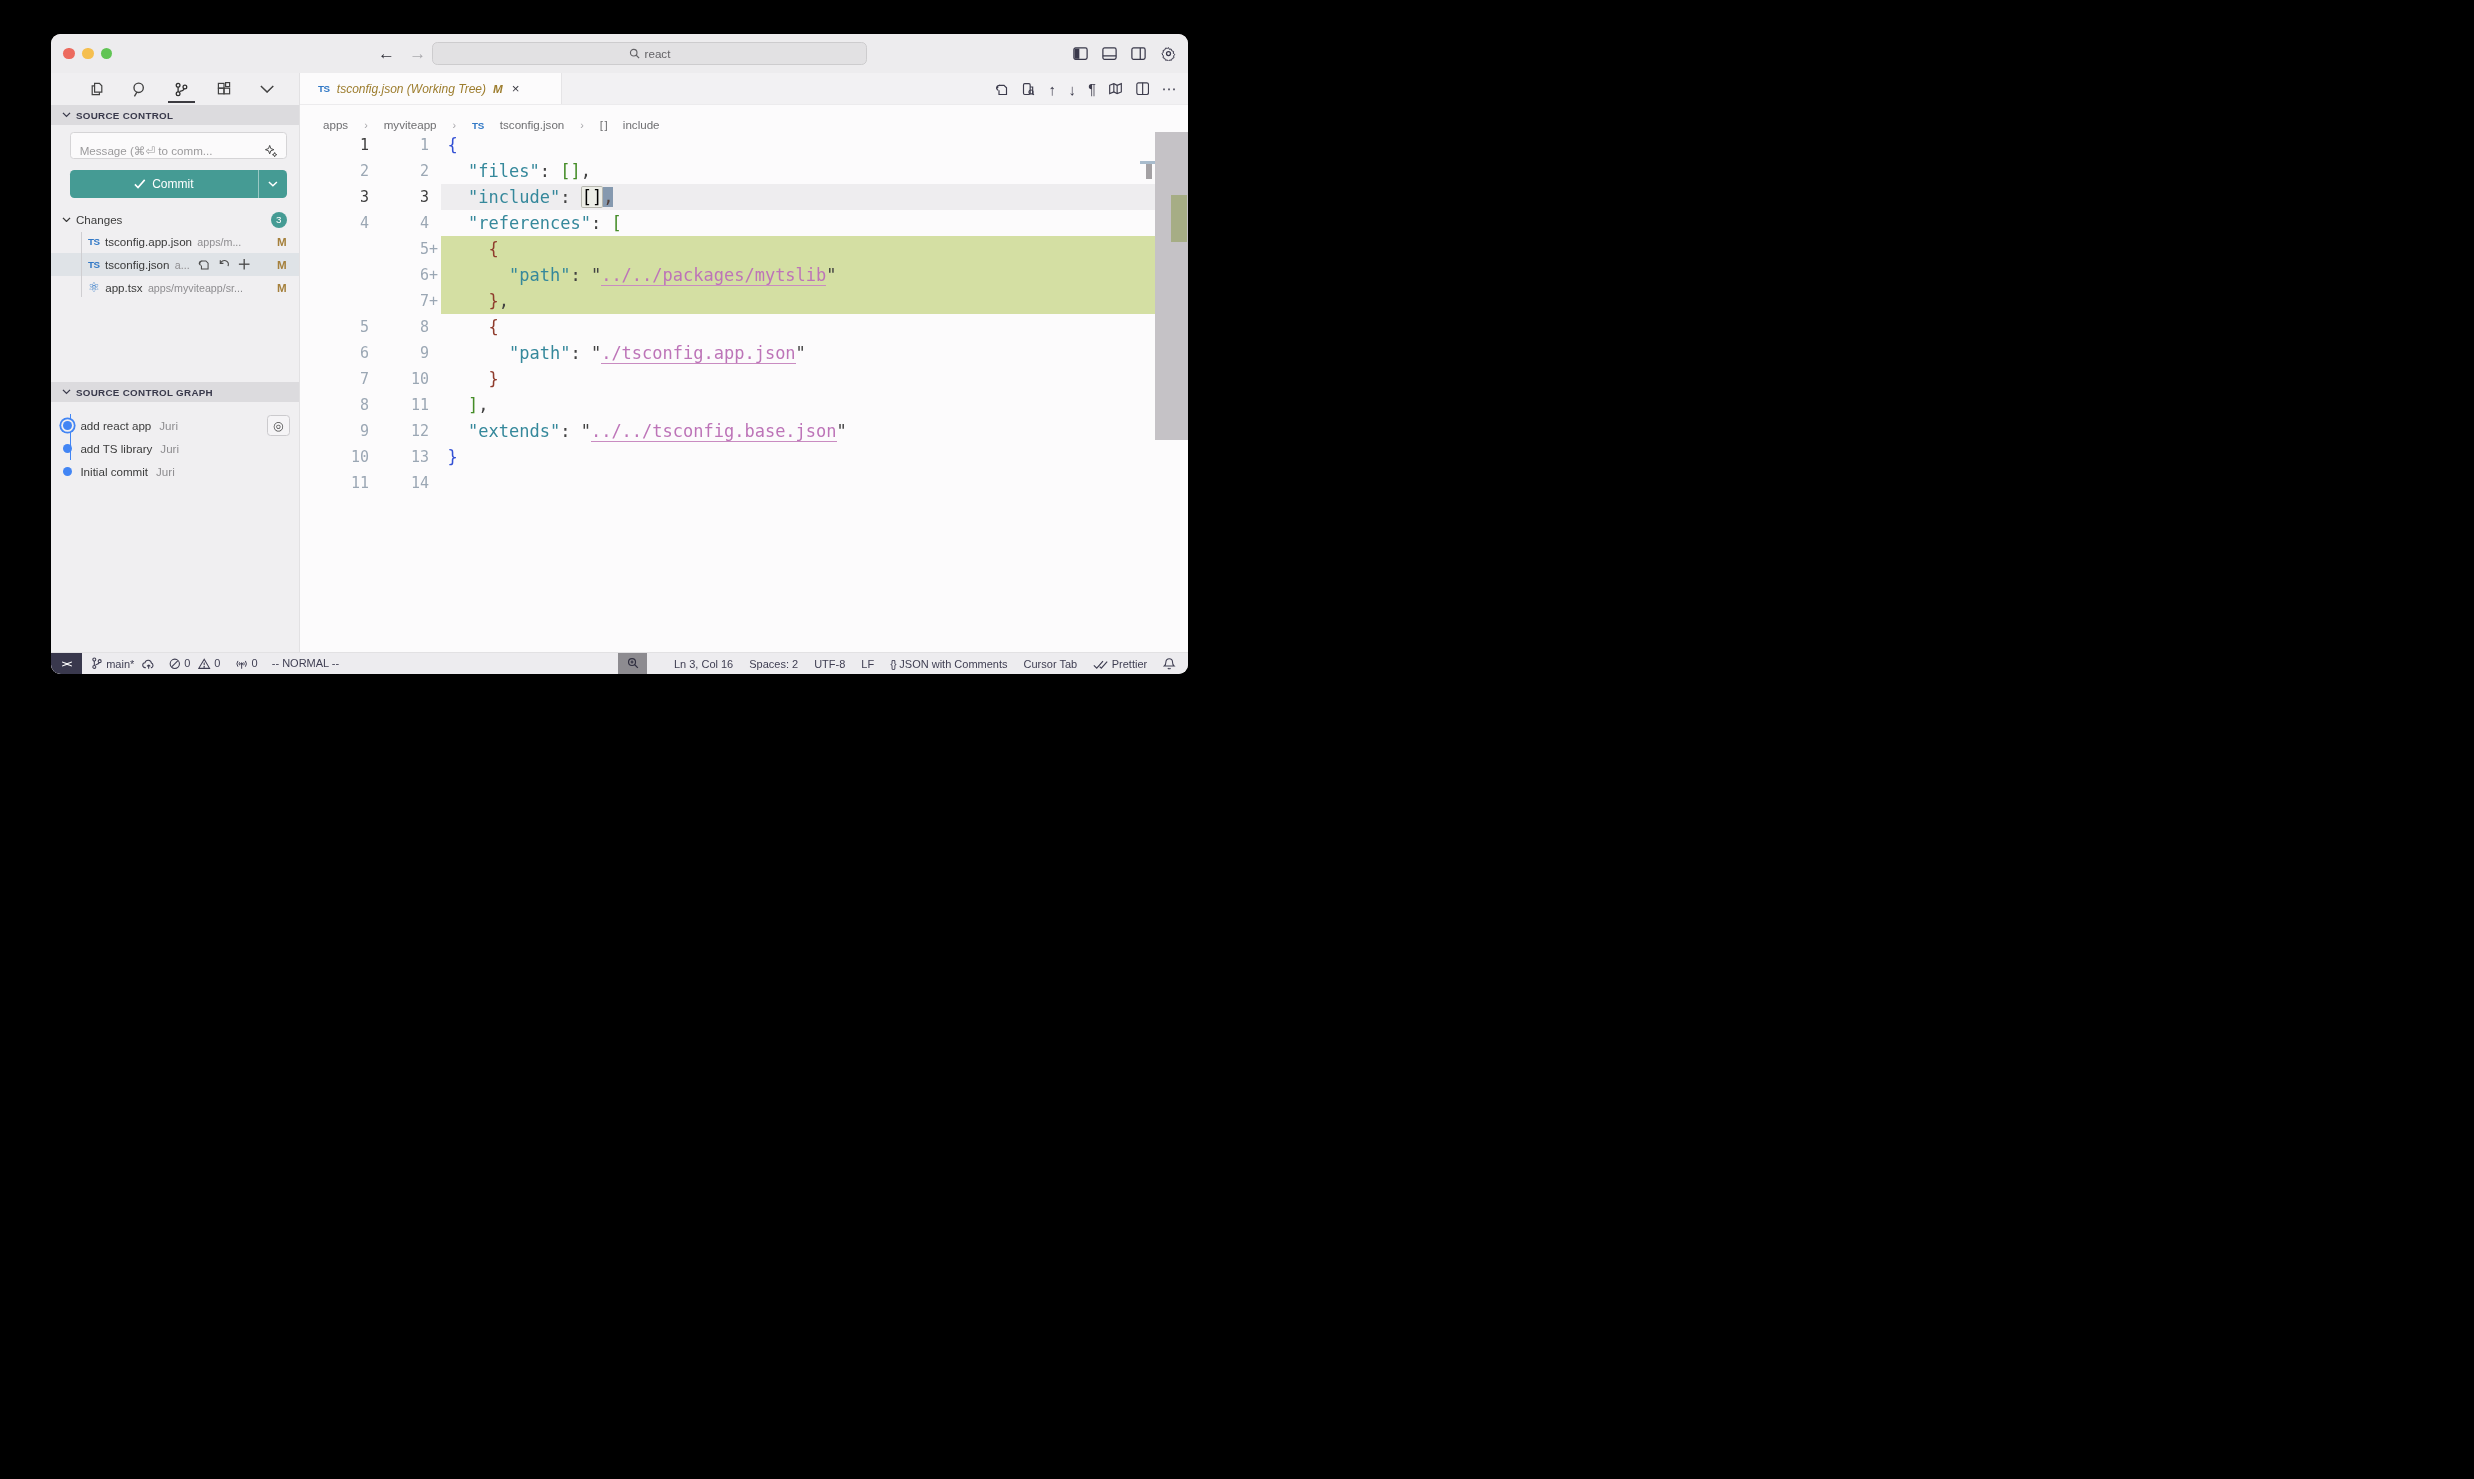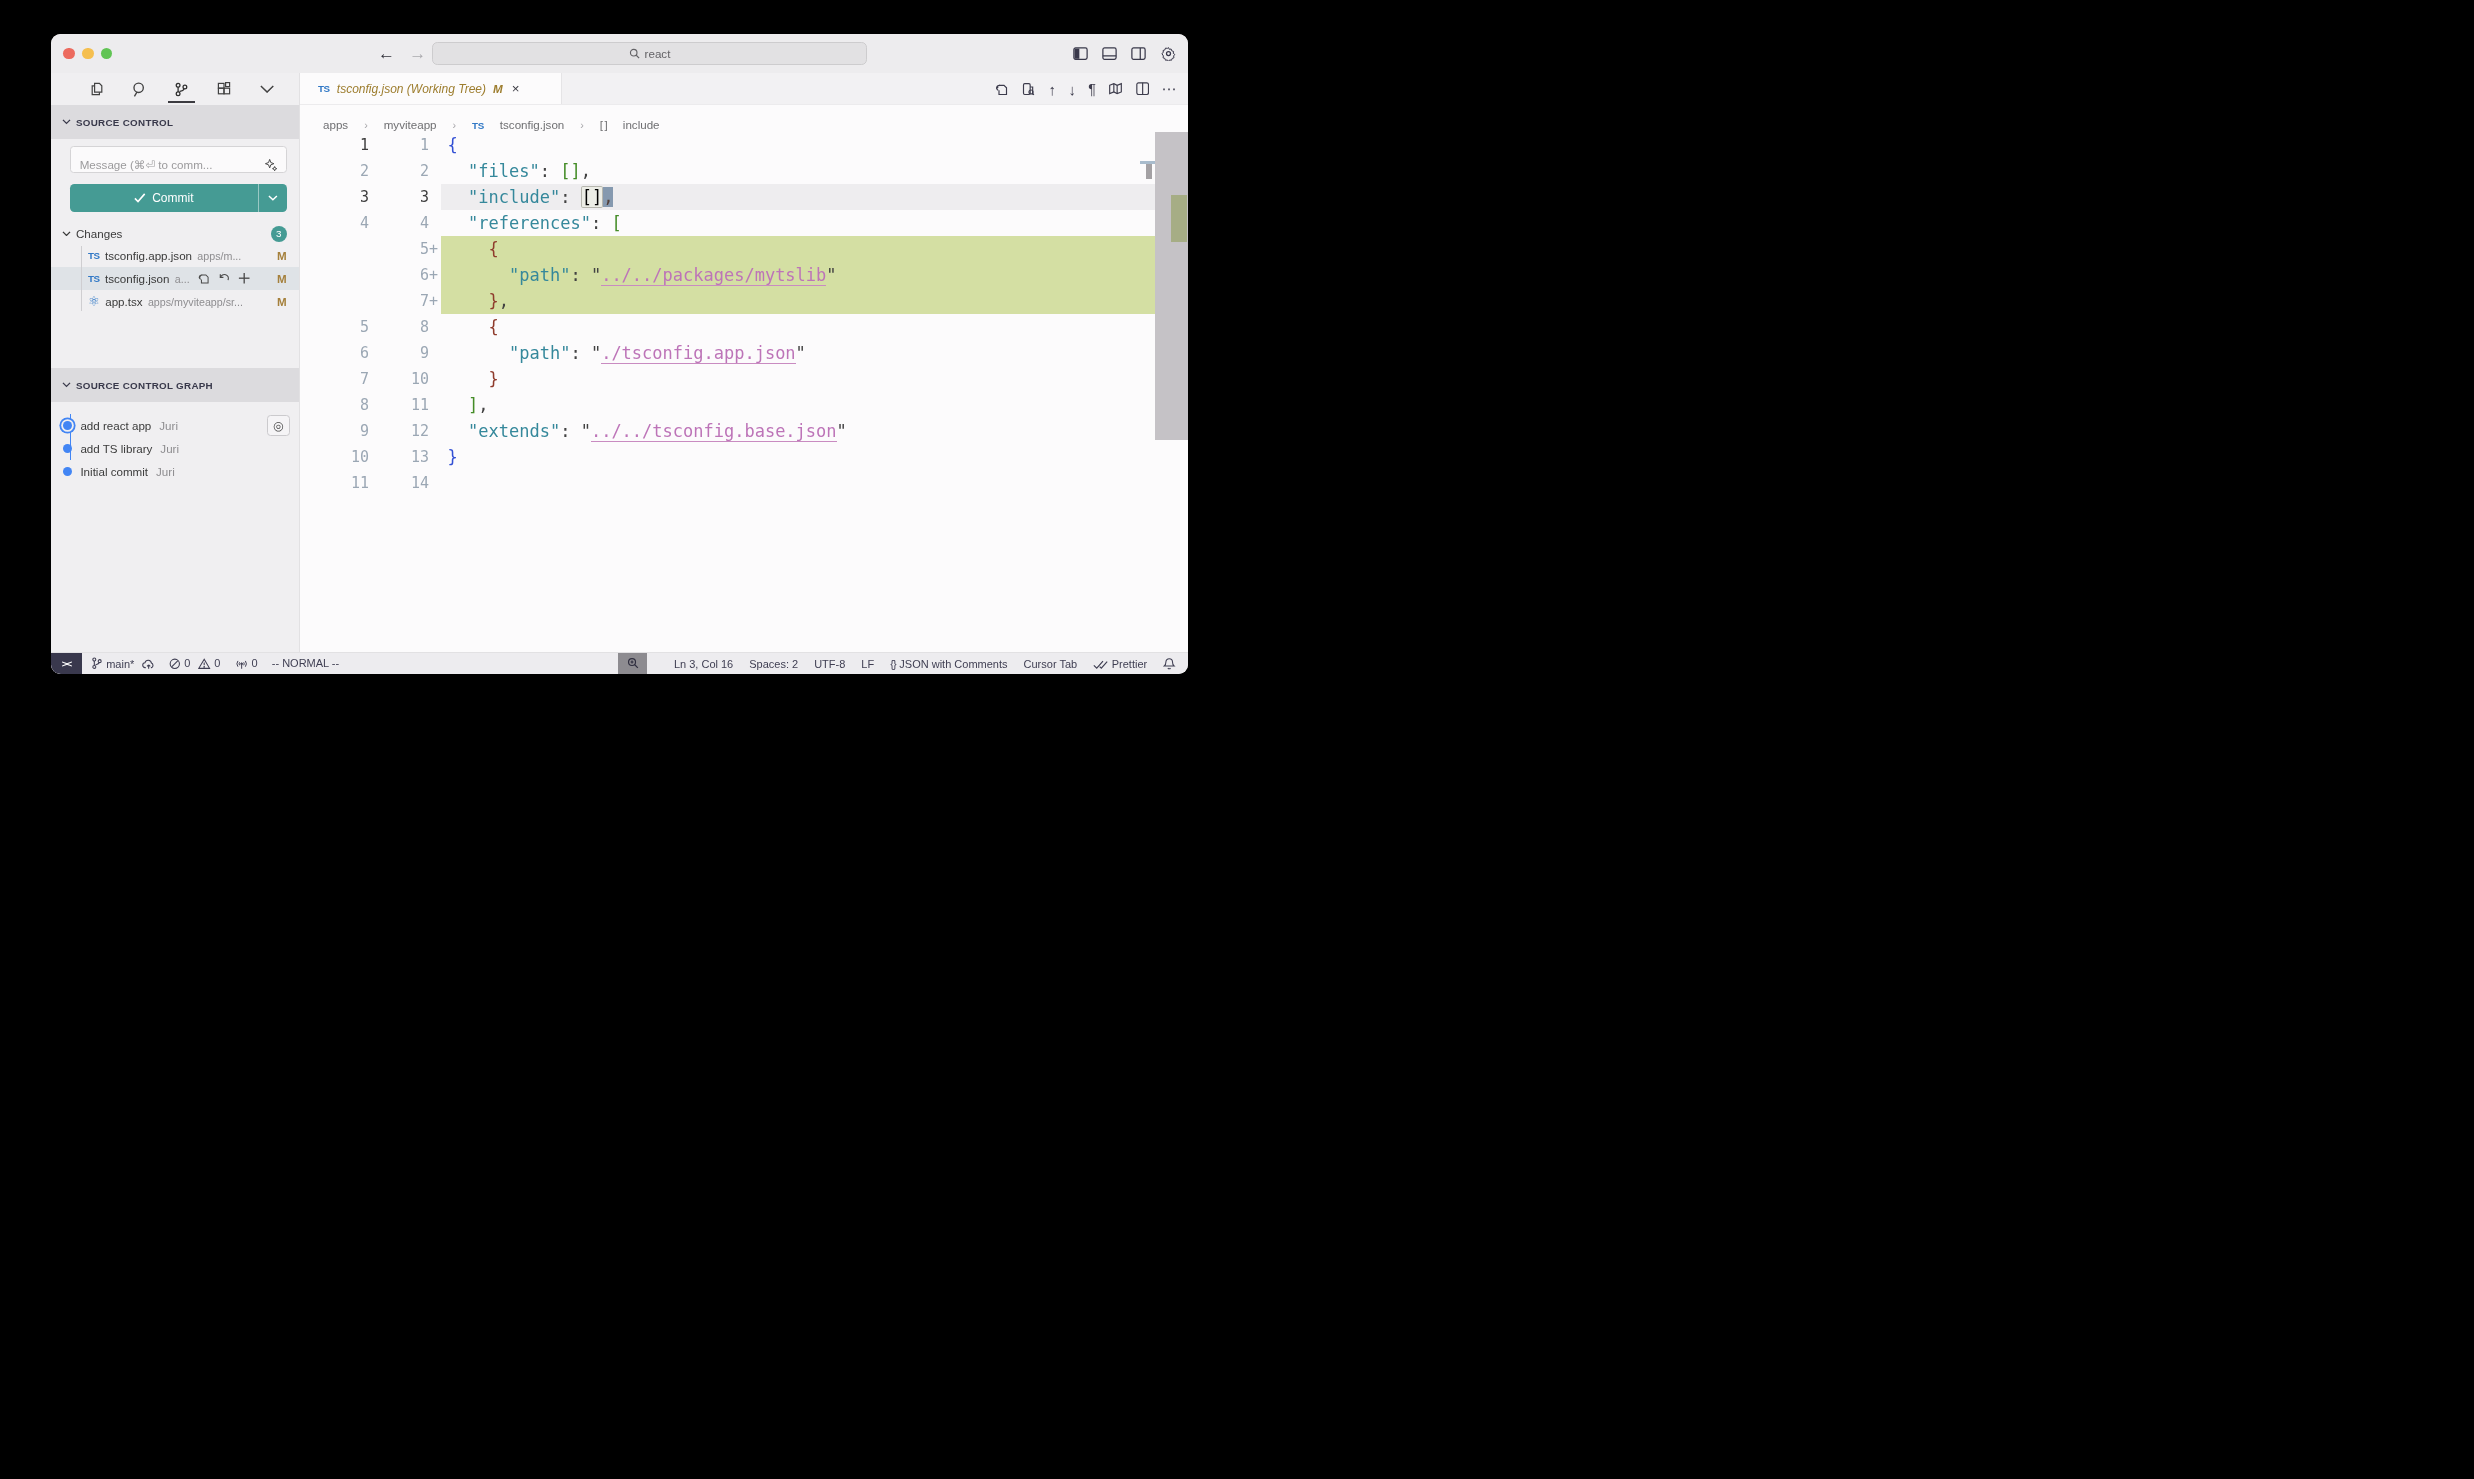--- a/index.html
+++ b/index.html
@@ -24,21 +24,21 @@
     font-size:11.6px; color:#636266; gap:4.4px;
   }
   .tb-icons { position:absolute; right:12.4px; display:flex; gap:14.2px; align-items:center; }
   .tb-icons svg { display:block; }
   
   .main { flex:1; display:flex; min-height:0; }
   .sidebar { width:249px; flex:none; background:#F0EFF1; border-right:0.9px solid #E2E1E3; display:flex; flex-direction:column; font-size:11.6px; color:#3B3B3B; }
   .activityrow { height:32px; display:flex; align-items:center; gap:19.6px; padding-left:34px; flex:none; }
   .act-icon { position:relative; width:23px; height:27px; display:flex; align-items:center; justify-content:center; }
   .act-icon.active::after { content:""; position:absolute; left:-1.8px; right:-1.8px; bottom:0; height:1.8px; background:#3C3B40; }
-  .sec-band { height:34px; background:#DCDBDE; display:flex; align-items:center; gap:5.3px; padding-left:10.7px;
+  .sec-band { height:20px; background:#DCDBDE; display:flex; align-items:center; gap:5.3px; padding-left:10.7px;
     font-size:9.8px; font-weight:bold; letter-spacing:0.3px; color:#39394B; flex:none; }
   .msgbox { margin:7.1px 12.4px 0 18.7px; height:27px; background:#FBFAFB; border:0.9px solid #D5D4D6; border-radius:3.6px;
     display:flex; align-items:flex-end; padding:0 7.1px 0 9px; color:#9B9A9C; font-size:11.6px; }
   .msgbox .ph { flex:1; white-space:nowrap; overflow:hidden; }
   .commitbtn { margin:10.7px 12.4px 0 18.7px; height:28.4px; background:#459B94; border-radius:4.4px; color:#fff;
     display:flex; align-items:center; font-size:12px; }
   .commit-main { flex:1; display:flex; align-items:center; justify-content:center; gap:6.2px; }
   .commit-split { width:28.4px; height:100%; border-left:0.9px solid rgba(255,255,255,.45); display:flex; align-items:center; justify-content:center; }
   .changes-head { margin-top:10.7px; height:21.3px; display:flex; align-items:center; padding:0 12.4px 0 10.7px; gap:5.3px; }
   .badge { margin-left:auto; min-width:16px; height:16px; border-radius:8px; background:#459B94; color:#fff;

